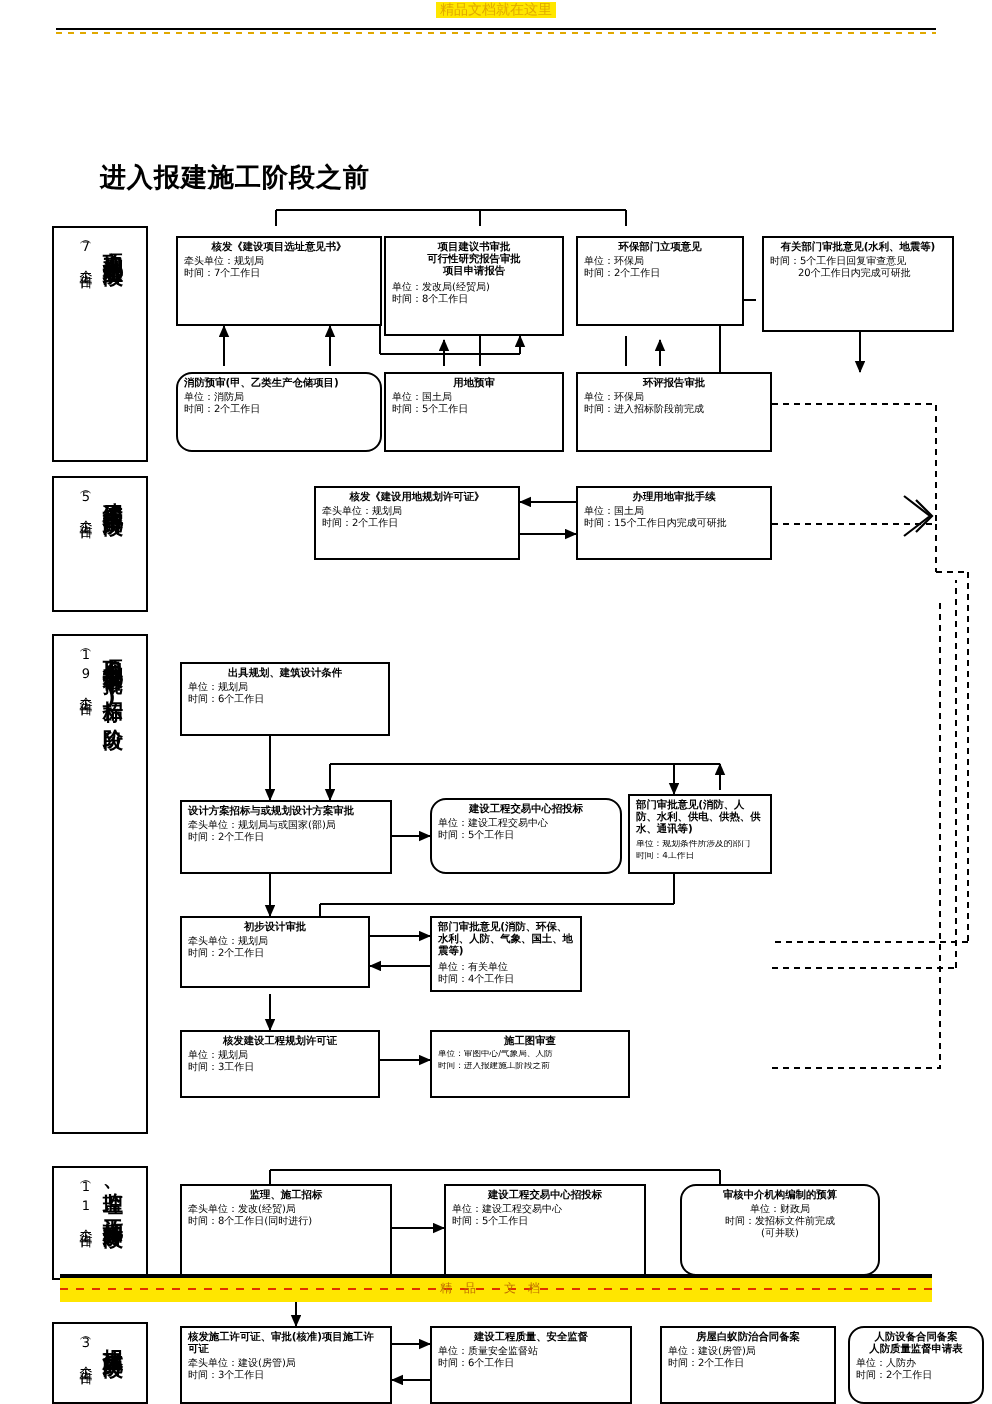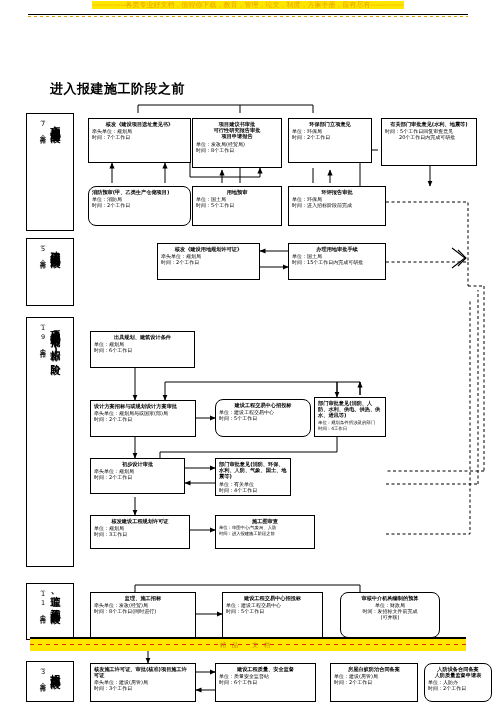--- a/index.html
+++ b/index.html
@@ -84,22 +84,22 @@
   .band-txt {
     position:absolute; left:0; top:0; width:100%; height:12px;
     text-align:center; font-size:6px; color:#c07000; line-height:12px;
     letter-spacing:6px;
   }
 </style>
 </head>
 <body>
 
 <div class="wm">
-  <div class="wm-line2">
-    <span>-------------各类专业好文档，值得你下载，教育，管理，论文，制度，方案手册，应有尽有-------------</span>
+  <div class="wm-line1">
+    <span>精品文档就在这里</span>
   </div>
   <div class="wm-rule"></div>
   <div class="wm-dash"></div>
 </div>
 
 <div class="title">进入报建施工阶段之前</div>
 
 <div id="canvas">
 
   <svg class="layer" viewBox="0 0 496 702">

